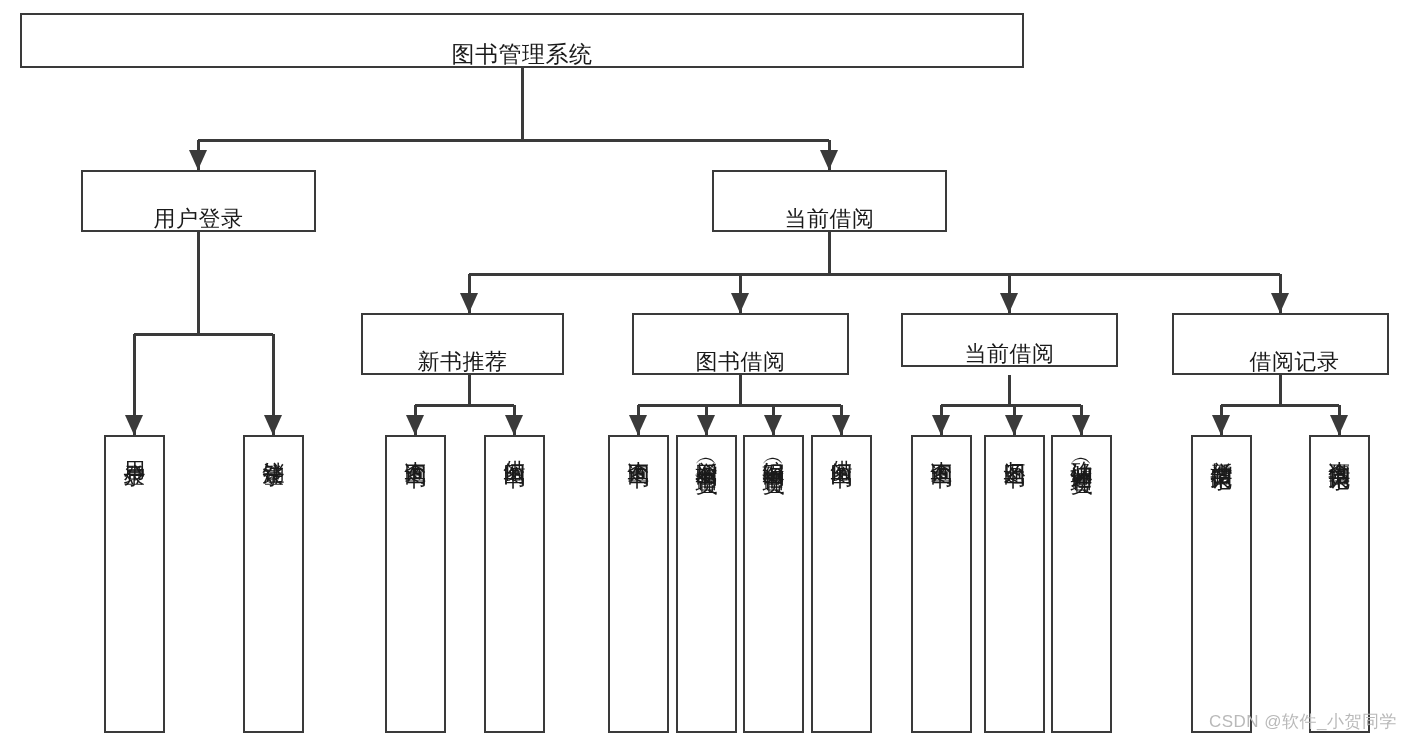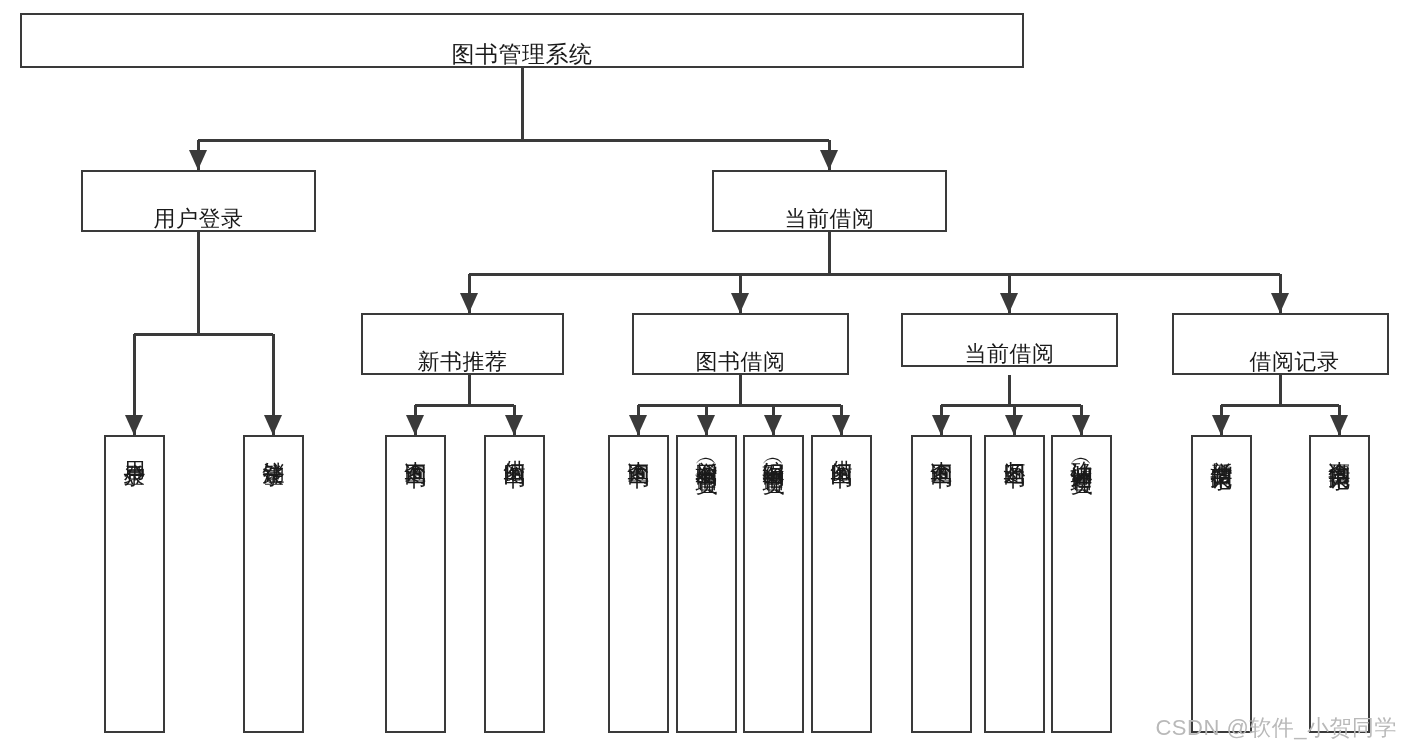--- a/index.html
+++ b/index.html
@@ -55,22 +55,22 @@
   .node.vert .label {
     writing-mode: vertical-rl;
     text-orientation: upright;
     font-size: 22px;
     line-height: 1.0;
     letter-spacing: 2px;
   }
   #watermark {
     position: absolute;
     right: 8px;
-    bottom: 4px;
-    font-size: 22px;
+    bottom: 14px;
+    font-size: 17px;
     color: #b9b9b9;
     letter-spacing: 0.5px;
     white-space: nowrap;
     pointer-events: none;
   }
 </style>
 </head>
 <body>
 
 <div id="canvas">

